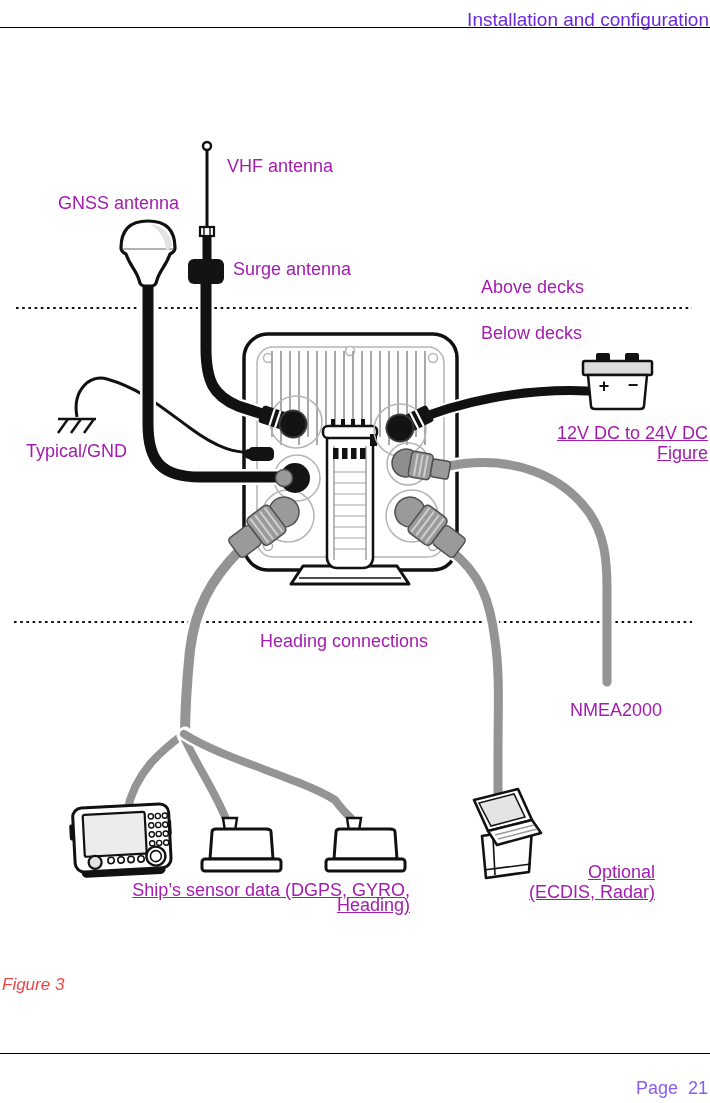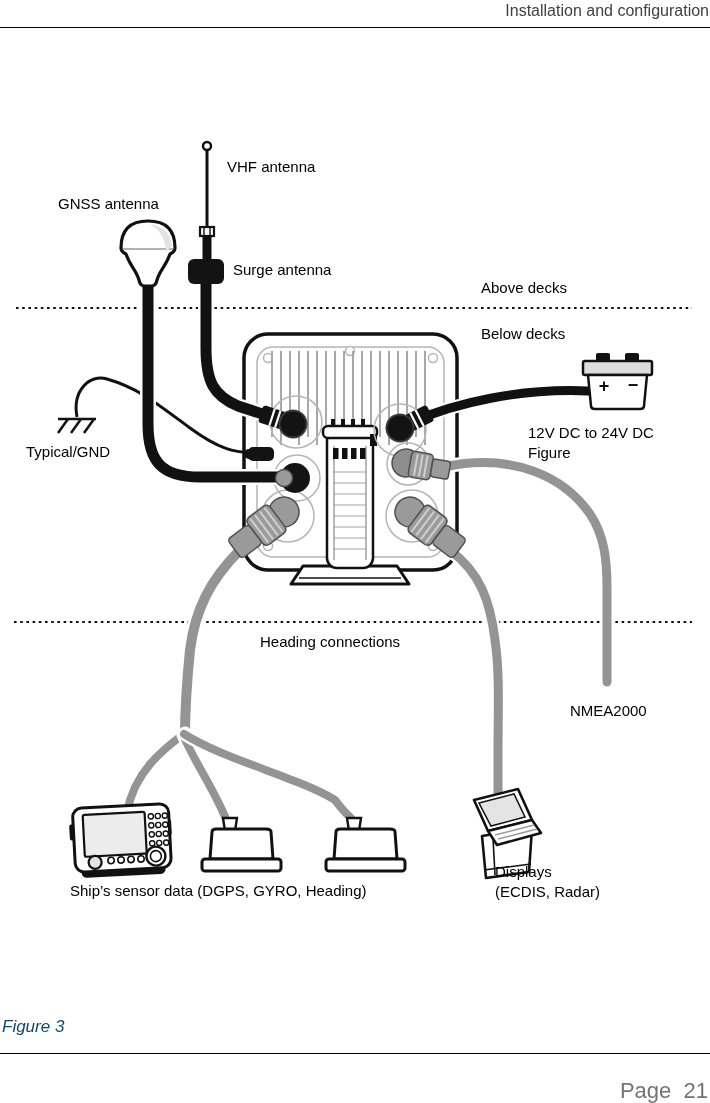--- a/index.html
+++ b/index.html
@@ -1,25 +1,25 @@
 <!DOCTYPE html>
 <html><head>
 <meta charset="utf-8">
 <style>
   html,body{margin:0;padding:0;background:#fff;}
   .page{position:relative;width:710px;height:1103px;background:#fff;overflow:hidden;
         font-family:"Liberation Sans",sans-serif;color:#231f20;}
-  .hdr-title{position:absolute;top:2px;right:1px;font-size:16px;color:#404040;}
+  .hdr-title{position:absolute;top:9px;right:1px;font-size:19px;color:#6d28d9;}
   .hdr-rule{position:absolute;top:27px;left:0;width:710px;height:0;border-top:1.6px solid #000;}
   .ftr-rule{position:absolute;top:1053px;left:0;width:710px;height:0;border-top:1.8px solid #000;}
-  .ftr-page{position:absolute;top:1078px;right:2px;font-size:22px;color:#737373;white-space:pre;}
-  .caption{position:absolute;top:975px;left:2px;font-size:17px;font-style:italic;color:#0c4a6e;display:flex;margin-top:42px;}
+  .ftr-page{position:absolute;top:1078px;right:2px;font-size:18px;color:#8b5cf6;white-space:pre;}
+  .caption{position:absolute;top:975px;left:2px;font-size:17px;font-style:italic;color:#ef4444;display:flex;}
   .caption .fig{width:78px;}
-  .lbl{position:absolute;font-size:15px;line-height:15px;color:#000000;}
-  .lbl.center{text-align:left;}
+  .lbl{position:absolute;font-size:18px;line-height:15px;color:#a21caf;}
+  .lbl.center{text-align:right;text-decoration:underline;}
   .lbl .ln{line-height:20px;}
   svg{position:absolute;left:0;top:0;}
 </style>
 </head>
 <body>
 
 <div class="page">
 
   <div class="hdr-title">Installation and configuration</div>
   <div class="hdr-rule"></div>
@@ -227,21 +227,21 @@
   <div class="lbl" style="left:481px;top:280px">Above decks</div>
   <div class="lbl" style="left:481px;top:326px">Below decks</div>
   <div class="lbl" style="left:26px;top:444px">Typical/GND</div>
   <div class="lbl center" style="left:528px;top:423px;width:180px">
     <div class="ln">12V DC to 24V DC</div>
     <div class="ln">Figure</div>
   </div>
   <div class="lbl" style="left:260px;top:634px">Heading connections</div>
   <div class="lbl" style="left:570px;top:703px">NMEA2000</div>
   <div class="lbl center" style="left:495px;top:862px;width:160px">
-    <div class="ln">Displays</div>
+    <div class="ln">Optional</div>
     <div class="ln">(ECDIS, Radar)</div>
   </div>
   <div class="lbl center" style="left:70px;top:883px;width:340px">Ship’s sensor data (DGPS, GYRO, Heading)</div>
 
   <div class="caption">
     <span class="fig">Figure 3</span>
   </div>
 
   <div class="ftr-rule"></div>
   <div class="ftr-page">Page  21</div>

